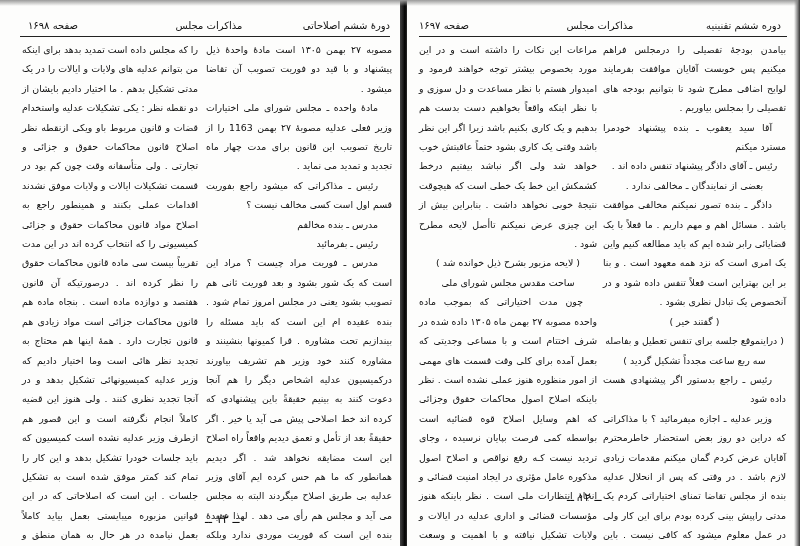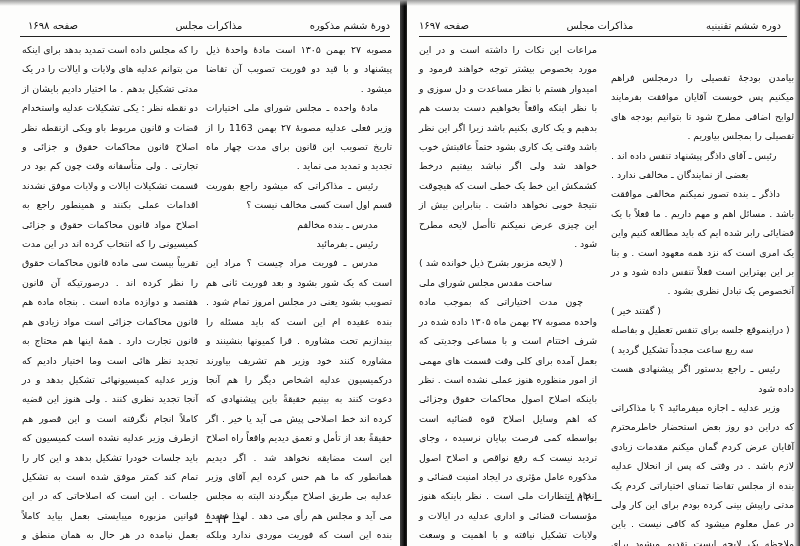--- a/index.html
+++ b/index.html
@@ -32,33 +32,33 @@
   .running-head .rh-session { position:absolute; right:0; top:0; }
   .running-head .rh-title { position:absolute; left:50%; transform:translateX(-50%); top:0; font-size:10px;text-align:center; }
   .running-head .rh-page { position:absolute; left:0; top:0; }
   .head-rule { position:absolute; top:36px; height:1px; background:#222; }
   .column {
     position:absolute; top:40px; direction:rtl; text-align:justify;
     font-family:"DejaVu Sans", sans-serif; font-size:9.4px; line-height:19.4px;
     white-space:normal;
   }
   .column p { margin:0; }
-  .column .c { text-align:left; }
+  .column .c { text-align:center; }
   .column .ind { text-indent:14px; }
   .col-divider { position:absolute; top:40px; width:1px; background:#999; }
   .folio { position:absolute; font-size:12px; direction:rtl; }
 </style>
 </head>
 <body>
 
 <div class="spread">
 
   <div class="page left">
     <div class="running-head" style="left:28px; width:362px;">
-      <span class="rh-session">دورهٔ ششم مذکوره</span>
+      <span class="rh-session">دورهٔ ششم اصلاحاتی</span>
       <span class="rh-title">مذاکرات مجلس</span>
       <span class="rh-page">صفحه ۱۶۹۸</span>
     </div>
     <div class="head-rule" style="left:20px; width:370px;"></div>
 
     <div class="column" style="left:206px; width:186px; height:470px;">
       <p>مصوبه ۲۷ بهمن ۱۳۰۵ است مادهٔ واحدهٔ ذیل پیشنهاد و با قید دو فوریت تصویب آن تقاضا میشود .</p>
       <p class="ind">مادهٔ واحده ـ مجلس شورای ملی اختیارات وزیر فعلی عدلیه مصوبهٔ ۲۷ بهمن 1163 را از تاریخ تصویب این قانون برای مدت چهار ماه تجدید و تمدید می نماید .</p>
       <p class="ind">رئیس ـ مذاکراتی که میشود راجع بفوریت قسم اول است کسی مخالف نیست ؟</p>
       <p class="ind">مدرس ـ بنده مخالفم</p>
@@ -80,22 +80,23 @@
   <div class="gutter"></div>
 
   <div class="page right">
     <div class="running-head" style="left:12px; width:362px;">
       <span class="rh-session">دوره ششم تقنینیه</span>
       <span class="rh-title">مذاکرات مجلس</span>
       <span class="rh-page">صفحه ۱۶۹۷</span>
     </div>
     <div class="head-rule" style="left:12px; width:368px;"></div>
 
-    <div class="column" style="left:204px; width:183px; height:470px;margin-top:28px;">
+    <div class="column" style="left:196px; width:183px; height:470px;">
       <p>بیامدن بودجهٔ تفصیلی را درمجلس فراهم میکنیم پس خوبست آقایان موافقت بفرمایند لوایح اضافی مطرح شود تا بتوانیم بودجه های تفصیلی را بمجلس بیاوریم .</p>
+      <p class="ind">آقا سید یعقوب ـ بنده پیشنهاد خودمرا مسترد میکنم</p>
       <p class="c">رئیس ـ آقای داذگر پیشنهاد تنفس داده اند .</p>
       <p class="c">بعضی از نمایندگان ـ مخالفی ندارد .</p>
       <p class="ind">داذگر ـ بنده تصور نمیکنم مخالفی موافقت باشد . مسائل اهم و مهم داریم . ما فعلاً با یک قضایائی رابر شده ایم که باید مطالعه کنیم واین یک امری است که نزد همه معهود است . و بنا بر این بهتراین است فعلاً تنفس داده شود و در آنخصوص یک تبادل نظری بشود .</p>
       <p class="c">( گفتند خیر )</p>
       <p class="c">( دراینموقع جلسه برای تنفس تعطیل و بفاصله سه ربع ساعت مجدداً تشکیل گردید )</p>
       <p class="ind">رئیس ـ راجع بدستور اگر پیشنهادی هست داده شود</p>
       <p class="ind">وزیر عدلیه ـ اجازه میفرمائید ؟ با مذاکراتی که دراین دو روز بعض استحضار خاطرمحترم آقایان عرض کردم گمان میکنم مقدمات زیادی لازم باشد . در وقتی که پس از انحلال عدلیه بنده از مجلس تقاضا تمنای اختیاراتی کردم یک مدتی راپیش بینی کرده بودم برای این کار ولی در عمل معلوم میشود که کافی نیست . باین ملاحظه یک لایحه ایست تقدیم میشود برای اینکه مدت را امتداد دهیم . در اصل لایحه مدتی که نوشته شده بود شش ماه بود ولی بعداز یک تبادل نظری که با فراکسیونها شد اینطور مصلحت دیده شد که عجالةً چهار ماه تقاضا شود وبهمین مناسبت هم هست که بنده این جا اصلاح میکنم و امیدوارم آقایان از نقطهٔ نظر اشخاص و از نقطه نظر های جزئی وارد در مطالعه و بحث در یک مسئله که بعقیدهٔ بنده یکی از بزرگترین مسائل اساسی مملکت ایران است نشوند و یقین هم دارم که اکثریت مجلس شورای ملی همیشه</p>
     </div>
 
     <div class="column" style="left:12px; width:178px; height:470px;">

